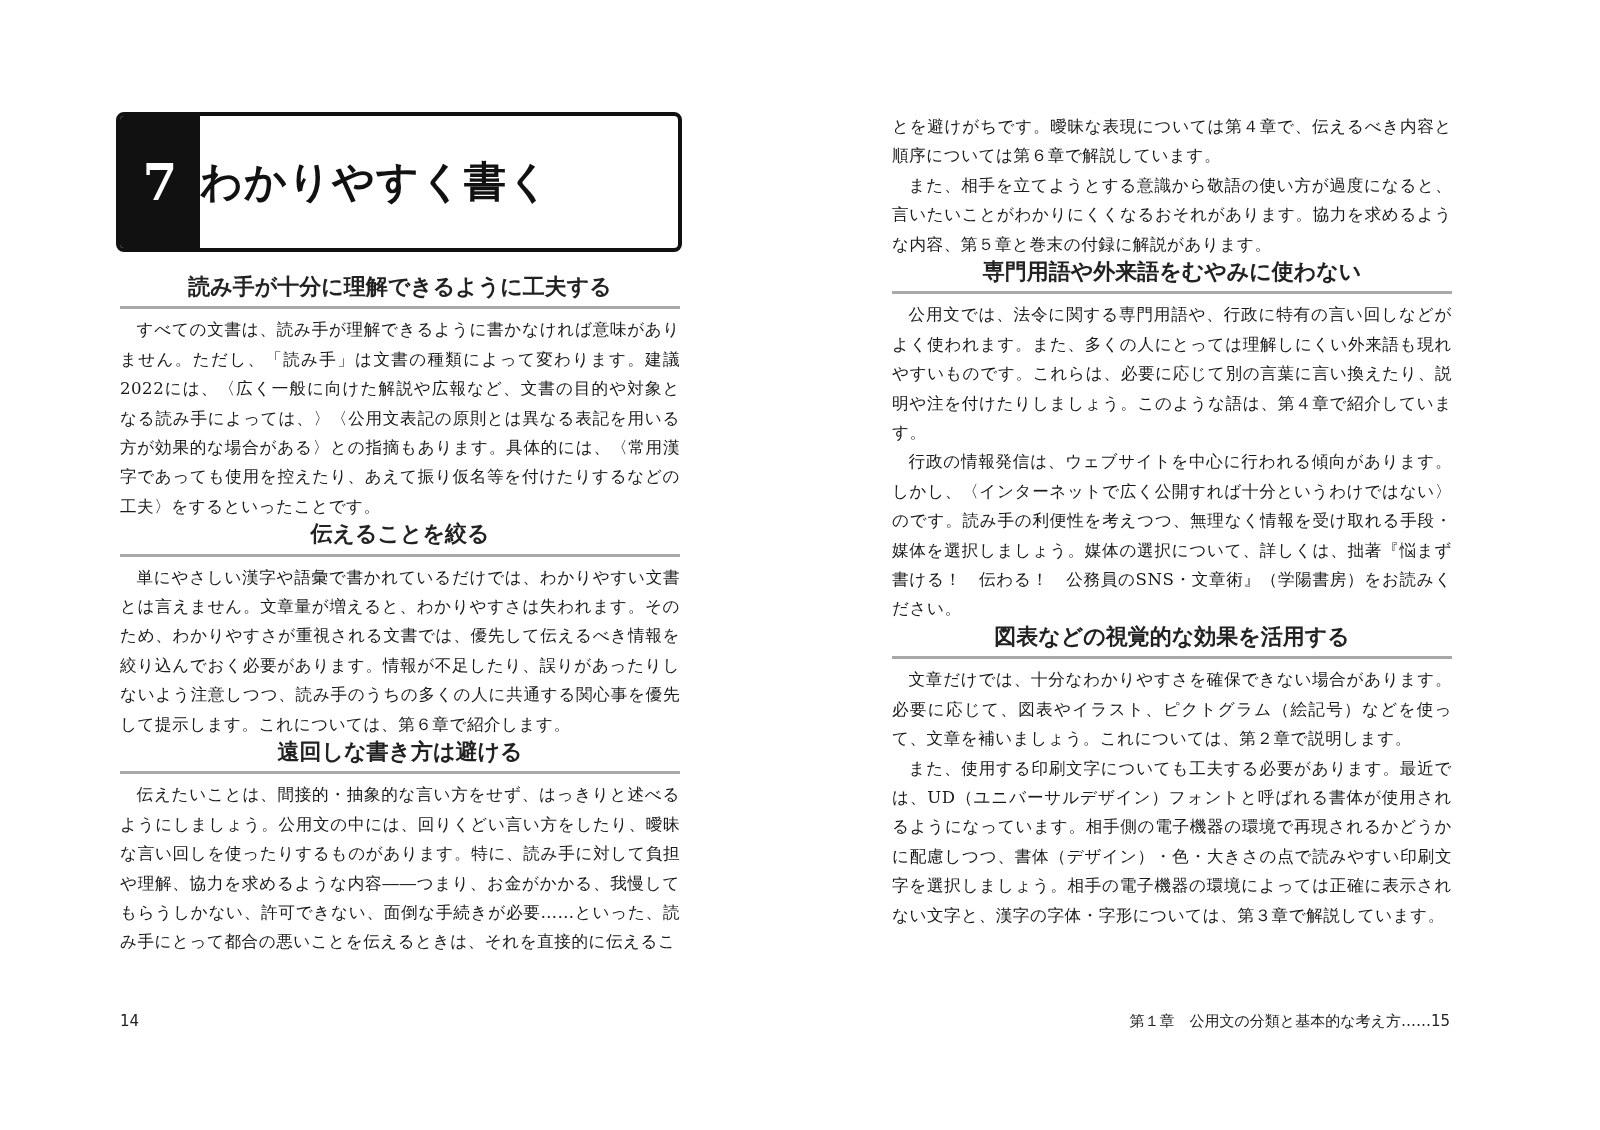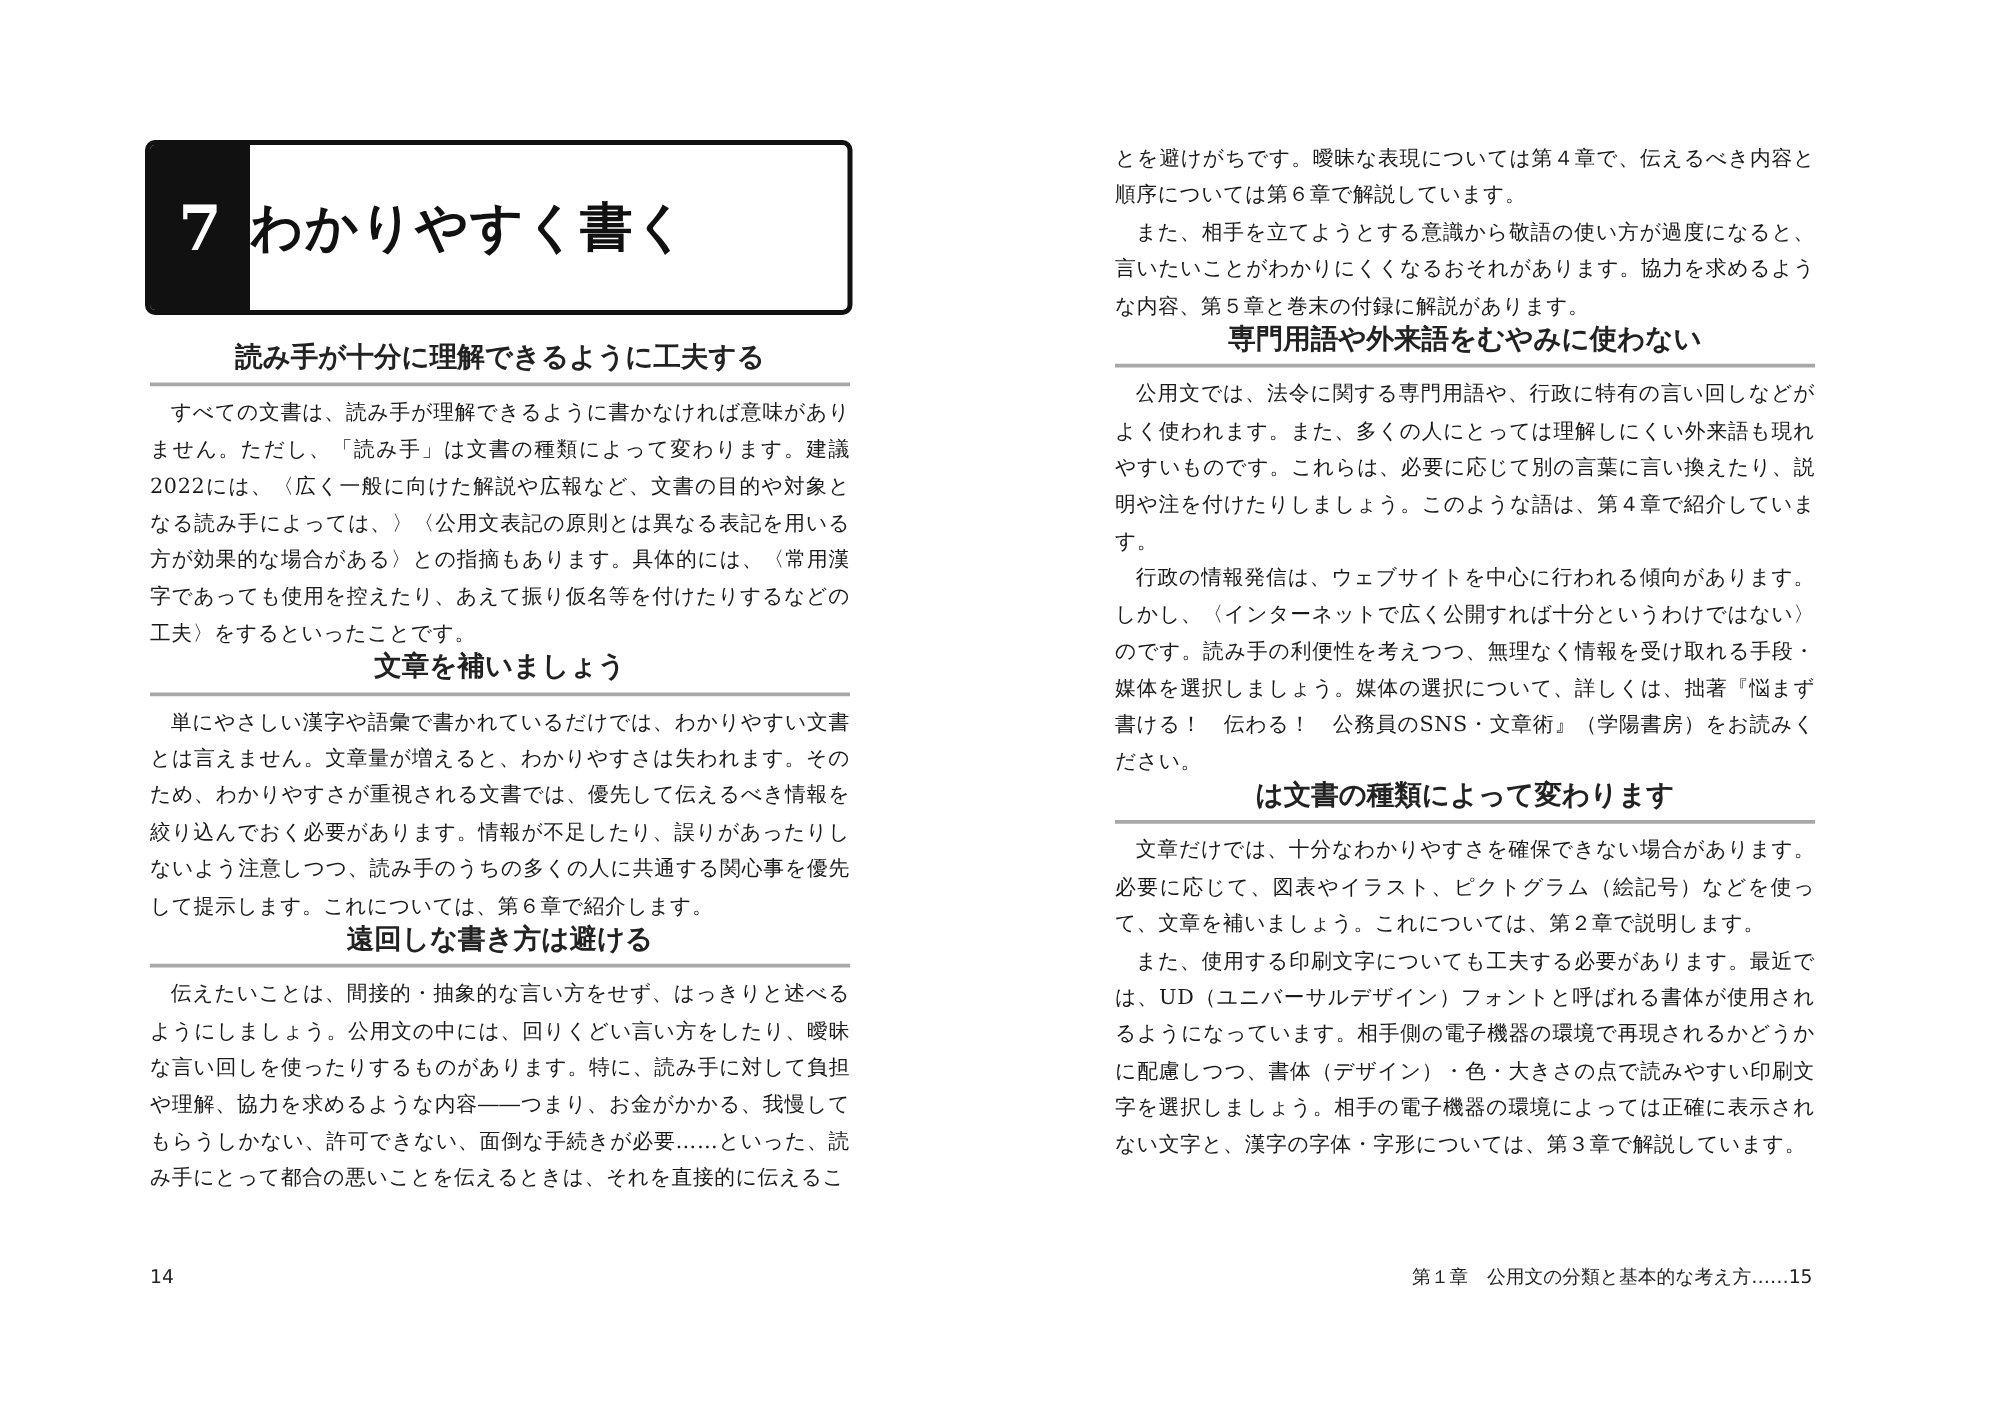--- a/index.html
+++ b/index.html
@@ -115,21 +115,21 @@
       <div class="title-num">7</div>
       <div class="title-text">わかりやすく書く</div>
     </div>
 
     <div class="section first-after-title">
       <h2 class="section-heading">読み手が十分に理解できるように工夫する</h2>
       <p class="para">すべての文書は、読み手が理解できるように書かなければ意味がありません。ただし、「読み手」は文書の種類によって変わります。建議2022には、〈広く一般に向けた解説や広報など、文書の目的や対象となる読み手によっては、〉〈公用文表記の原則とは異なる表記を用いる方が効果的な場合がある〉との指摘もあります。具体的には、〈常用漢字であっても使用を控えたり、あえて振り仮名等を付けたりするなどの工夫〉をするといったことです。</p>
     </div>
 
     <div class="section">
-      <h2 class="section-heading">文章を補いましょう</h2>
+      <h2 class="section-heading">伝えることを絞る</h2>
       <p class="para">単にやさしい漢字や語彙で書かれているだけでは、わかりやすい文書とは言えません。文章量が増えると、わかりやすさは失われます。そのため、わかりやすさが重視される文書では、優先して伝えるべき情報を絞り込んでおく必要があります。情報が不足したり、誤りがあったりしないよう注意しつつ、読み手のうちの多くの人に共通する関心事を優先して提示します。これについては、第６章で紹介します。</p>
     </div>
 
     <div class="section">
       <h2 class="section-heading">遠回しな書き方は避ける</h2>
       <p class="para">伝えたいことは、間接的・抽象的な言い方をせず、はっきりと述べるようにしましょう。公用文の中には、回りくどい言い方をしたり、曖昧な言い回しを使ったりするものがあります。特に、読み手に対して負担や理解、協力を求めるような内容――つまり、お金がかかる、我慢してもらうしかない、許可できない、面倒な手続きが必要……といった、読み手にとって都合の悪いことを伝えるときは、それを直接的に伝えるこ</p>
     </div>
 
   </div>
   <div class="folio folio-left">14</div>
@@ -146,20 +146,20 @@
     <div class="section">
       <h2 class="section-heading">専門用語や外来語をむやみに使わない</h2>
       <p class="para">公用文では、法令に関する専門用語や、行政に特有の言い回しなどがよく使われます。また、多くの人にとっては理解しにくい外来語も現れやすいものです。これらは、必要に応じて別の言葉に言い換えたり、説明や注を付けたりしましょう。このような語は、第４章で紹介しています。</p>
     </div>
 
     <div class="section">
       <p class="para">行政の情報発信は、ウェブサイトを中心に行われる傾向があります。しかし、〈インターネットで広く公開すれば十分というわけではない〉のです。読み手の利便性を考えつつ、無理なく情報を受け取れる手段・媒体を選択しましょう。媒体の選択について、詳しくは、拙著『悩まず書ける！　伝わる！　公務員のSNS・文章術』（学陽書房）をお読みください。</p>
     </div>
 
     <div class="section">
-      <h2 class="section-heading">は文書の種類によって変わります</h2>
+      <h2 class="section-heading">図表などの視覚的な効果を活用する</h2>
       <p class="para">文章だけでは、十分なわかりやすさを確保できない場合があります。必要に応じて、図表やイラスト、ピクトグラム（絵記号）などを使って、文章を補いましょう。これについては、第２章で説明します。</p>
       <p class="para">また、使用する印刷文字についても工夫する必要があります。最近では、UD（ユニバーサルデザイン）フォントと呼ばれる書体が使用されるようになっています。相手側の電子機器の環境で再現されるかどうかに配慮しつつ、書体（デザイン）・色・大きさの点で読みやすい印刷文字を選択しましょう。相手の電子機器の環境によっては正確に表示されない文字と、漢字の字体・字形については、第３章で解説しています。</p>
     </div>
 
   </div>
   <div class="folio folio-right">第１章　公用文の分類と基本的な考え方……15</div>
 </div>
 
 </body></html>

